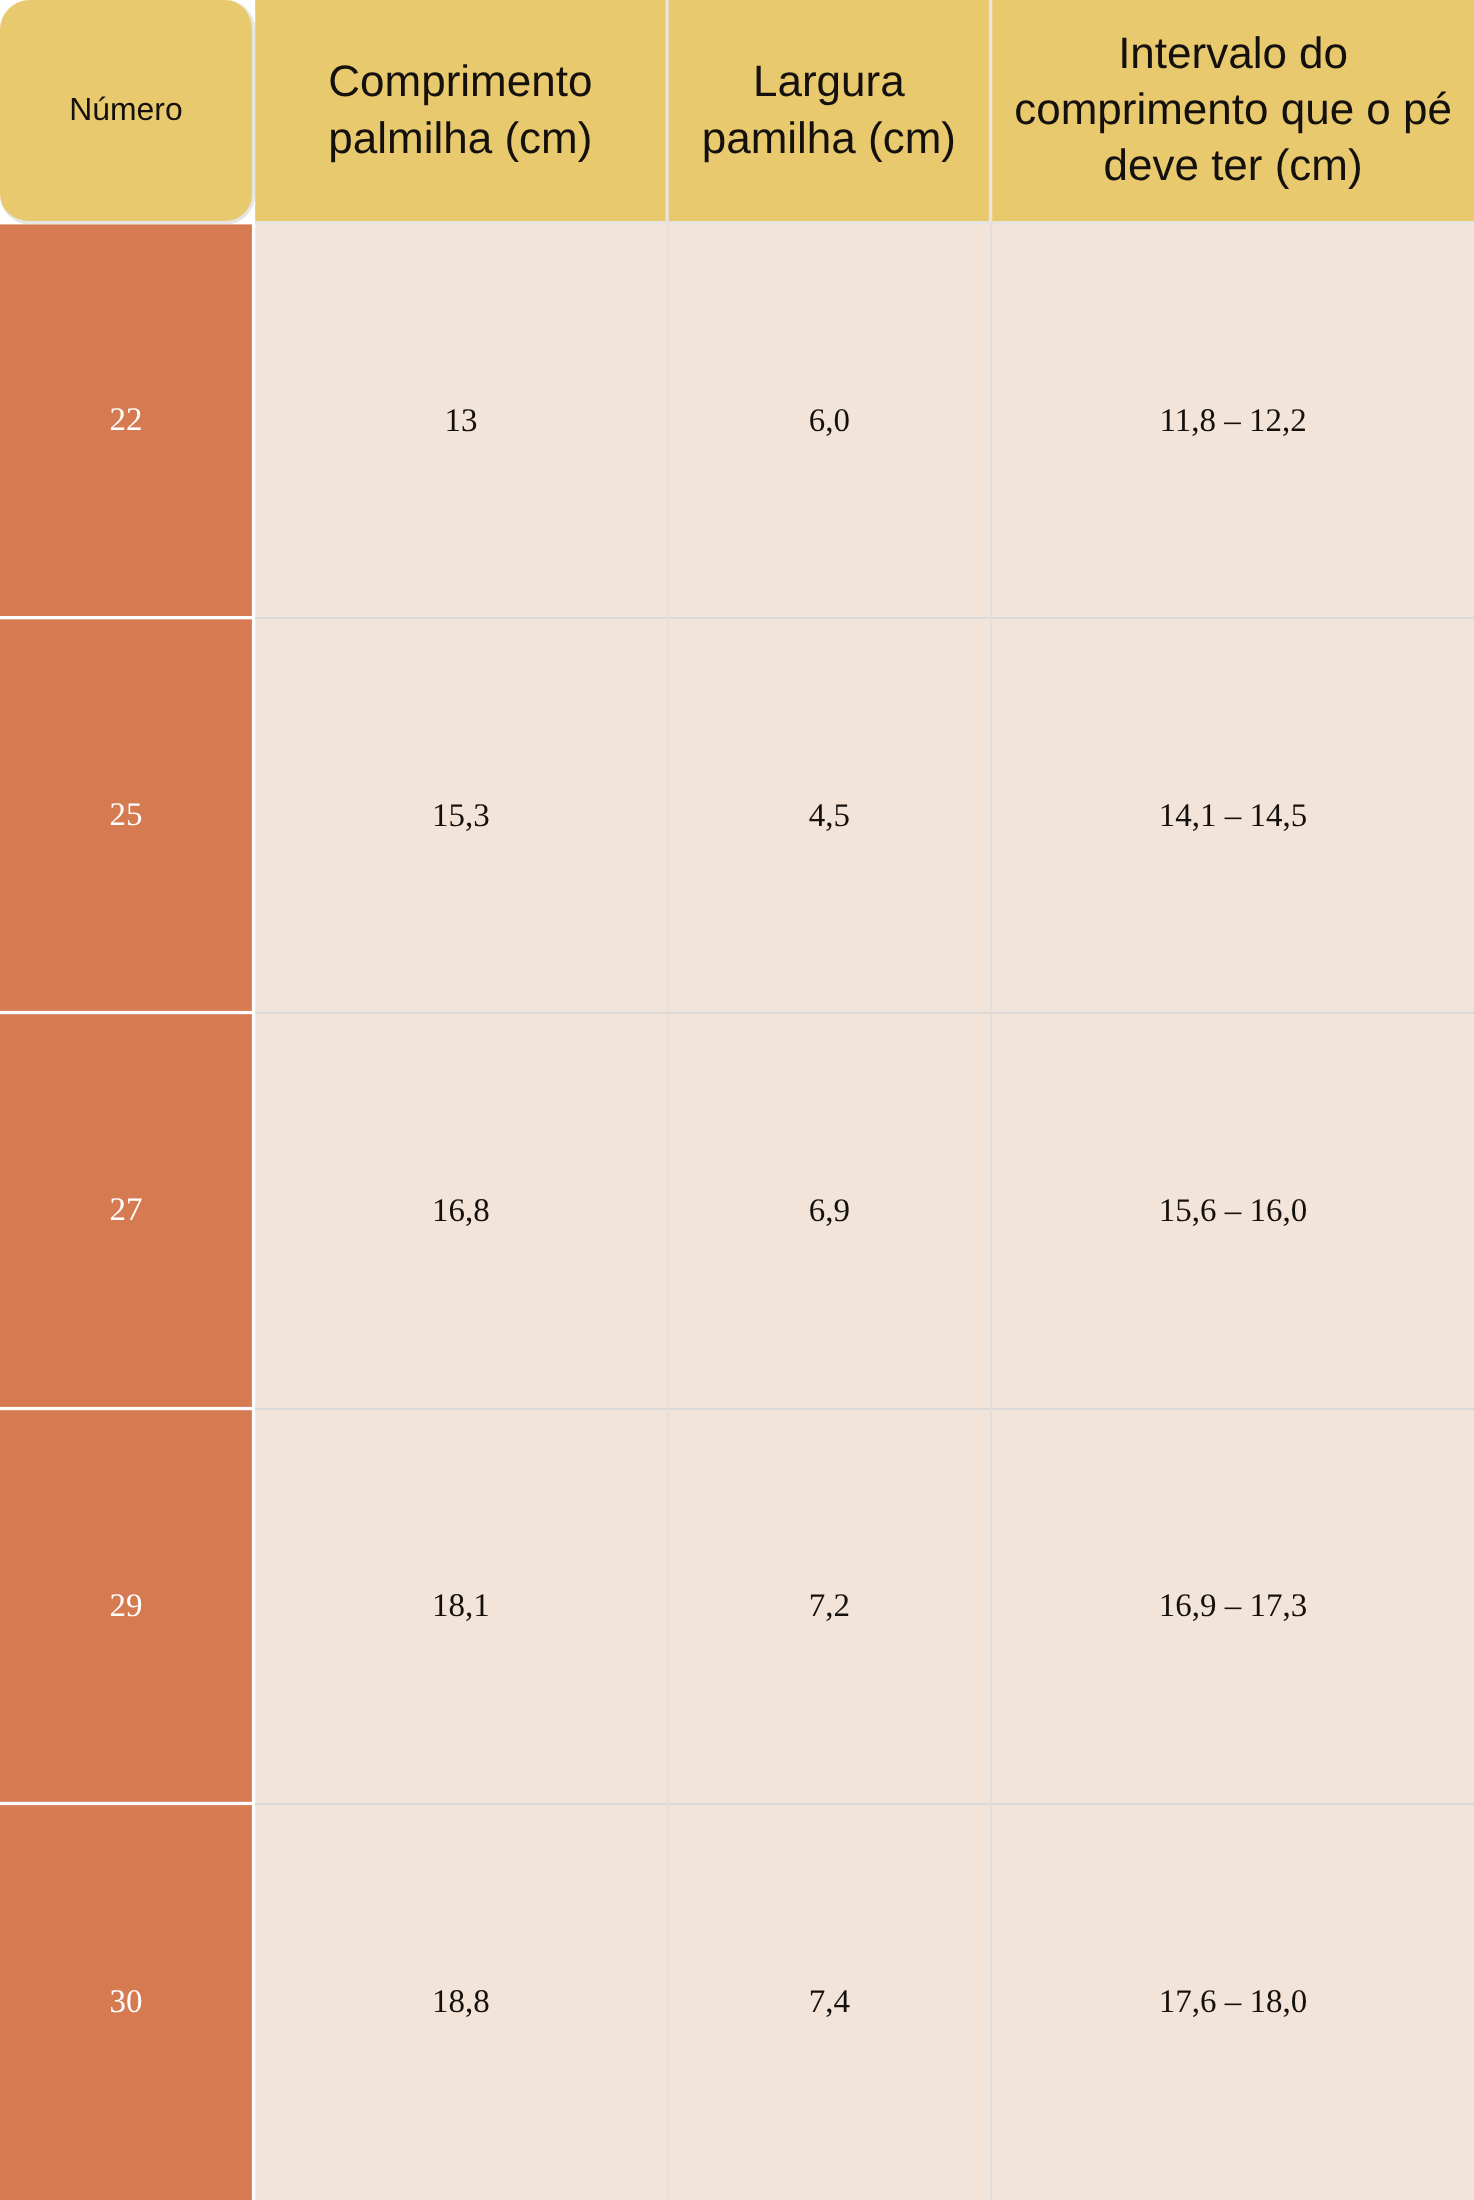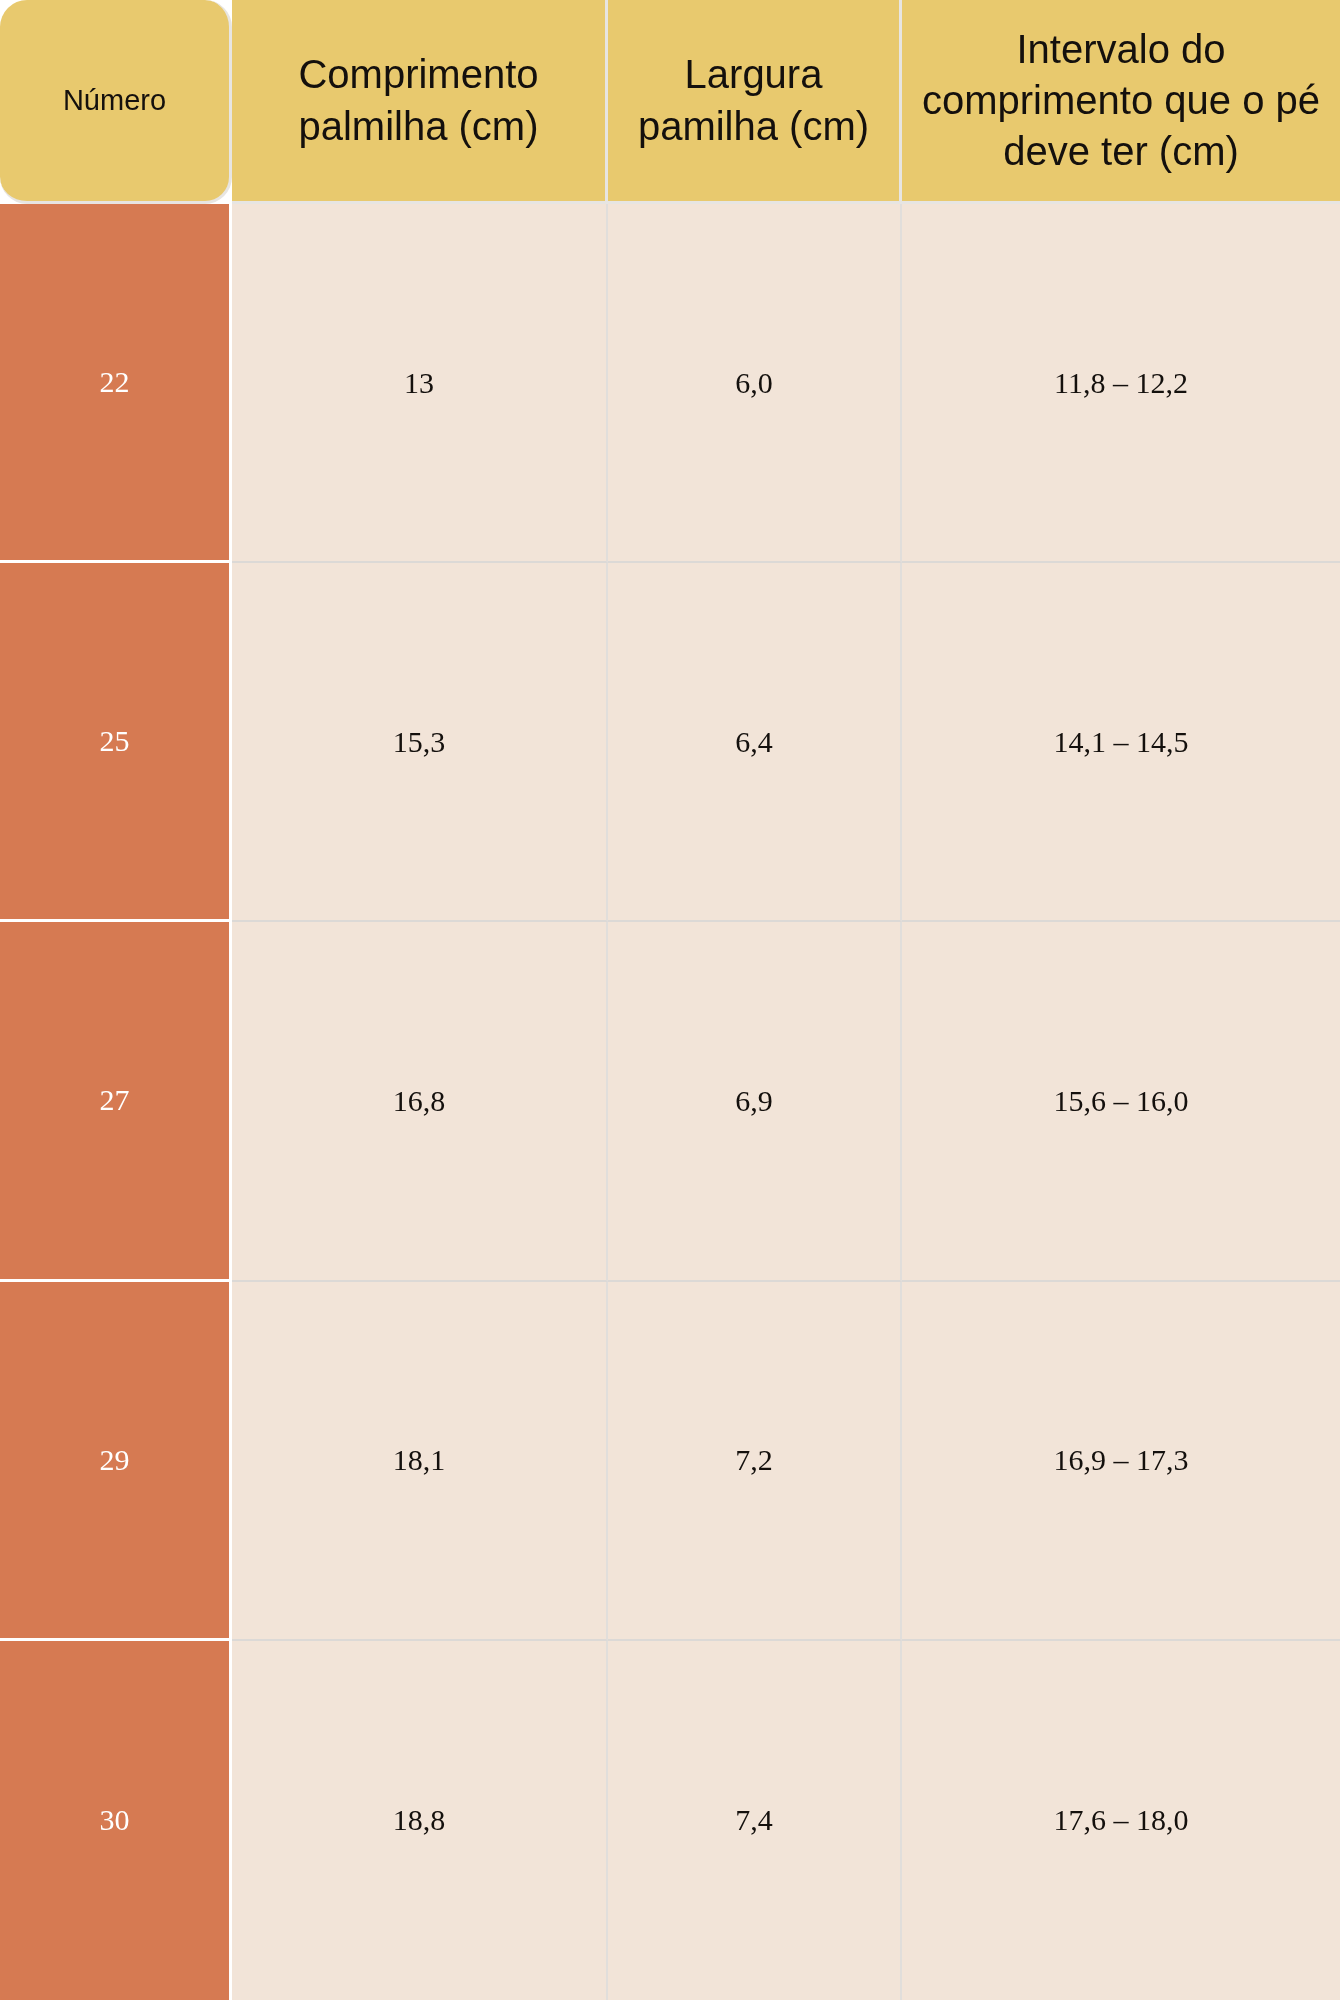--- a/index.html
+++ b/index.html
@@ -129,21 +129,21 @@
       <td>11,8 – 12,2</td>
     </tr>
 
 
 
     <tr>
       <td class="cell-numero">
         <span class="numero-chip">25</span>
       </td>
       <td>15,3</td>
-      <td>6,4</td>
+      <td>4,5</td>
       <td>14,1 – 14,5</td>
     </tr>
 
 
     <tr>
       <td class="cell-numero">
         <span class="numero-chip">27</span>
       </td>
       <td>16,8</td>
       <td>6,9</td>

